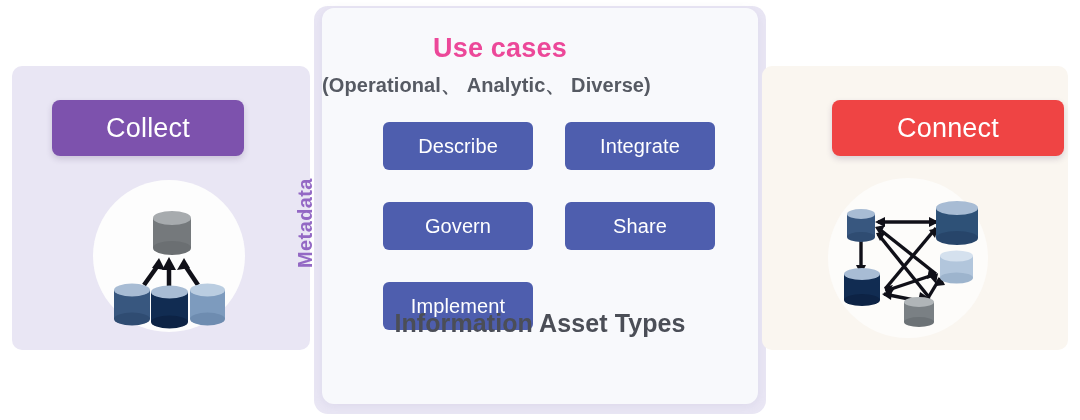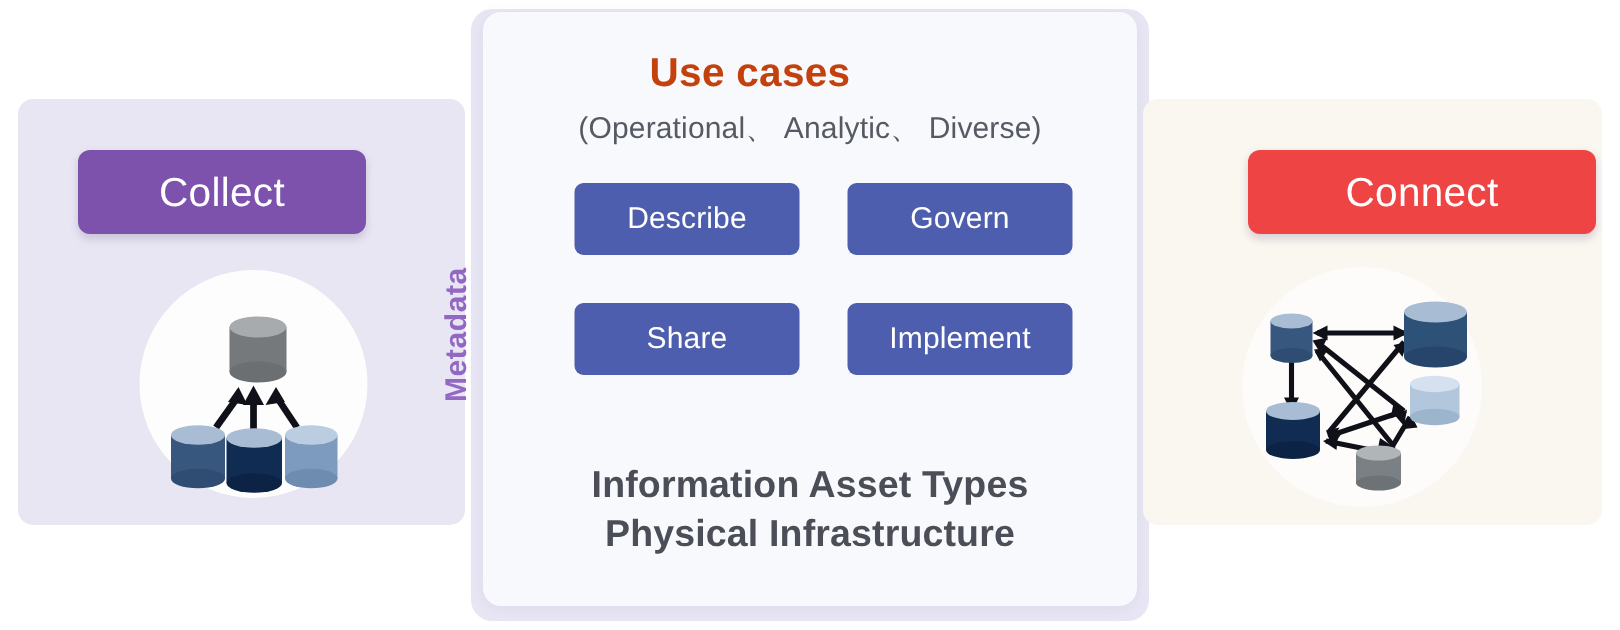--- a/index.html
+++ b/index.html
@@ -126,31 +126,31 @@
 
   
   #use-cases-title {
     position: absolute;
     left: 322px;
     top: 33px;
     width: 356px;
     text-align: center;
     font-size: 27px;
     font-weight: bold;
-    color: #c2410c;
+    color: #ec4899;
     letter-spacing: 0.2px;
   }
   #use-cases-subtitle {
     position: absolute;
     left: 322px;
     top: 72px;
     width: 436px;
-    text-align: center;
+    text-align: left;
     font-size: 20px;
-    font-weight: normal;
+    font-weight: bold;
     color: #565a63;
     letter-spacing: 0.1px;
   }
 
   #usecase-grid {
     position: absolute;
     left: 383px;
     top: 122px;
     width: 317px;
     display: grid;
@@ -240,33 +240,35 @@
 <div id="center-card"></div>
 
 <div id="use-cases-title">Use cases</div>
 <div id="use-cases-subtitle">(Operational、 Analytic、 Diverse)</div>
 
 <div id="usecase-grid">
   <div class="usecase-button">
     <span>Describe</span>
   </div>
   <div class="usecase-button">
+    <span>Integrate</span>
+  </div>
+  <div class="usecase-button">
     <span>Govern</span>
   </div>
   <div class="usecase-button">
     <span>Share</span>
   </div>
   <div class="usecase-button">
     <span>Implement</span>
   </div>
 </div>
 
 <div id="footer-lines">
   <div>Information Asset Types</div>
-  <div>Physical Infrastructure</div>
 </div>
 
 <div id="connect-panel" class="side-panel"></div>
 
 <div id="connect-button" class="pill">
   <span>Connect</span>
 </div>
 
 <div id="connect-icon-circle" class="icon-circle">
   <svg width="160" height="160" viewBox="0 0 160 160" aria-hidden="true">

